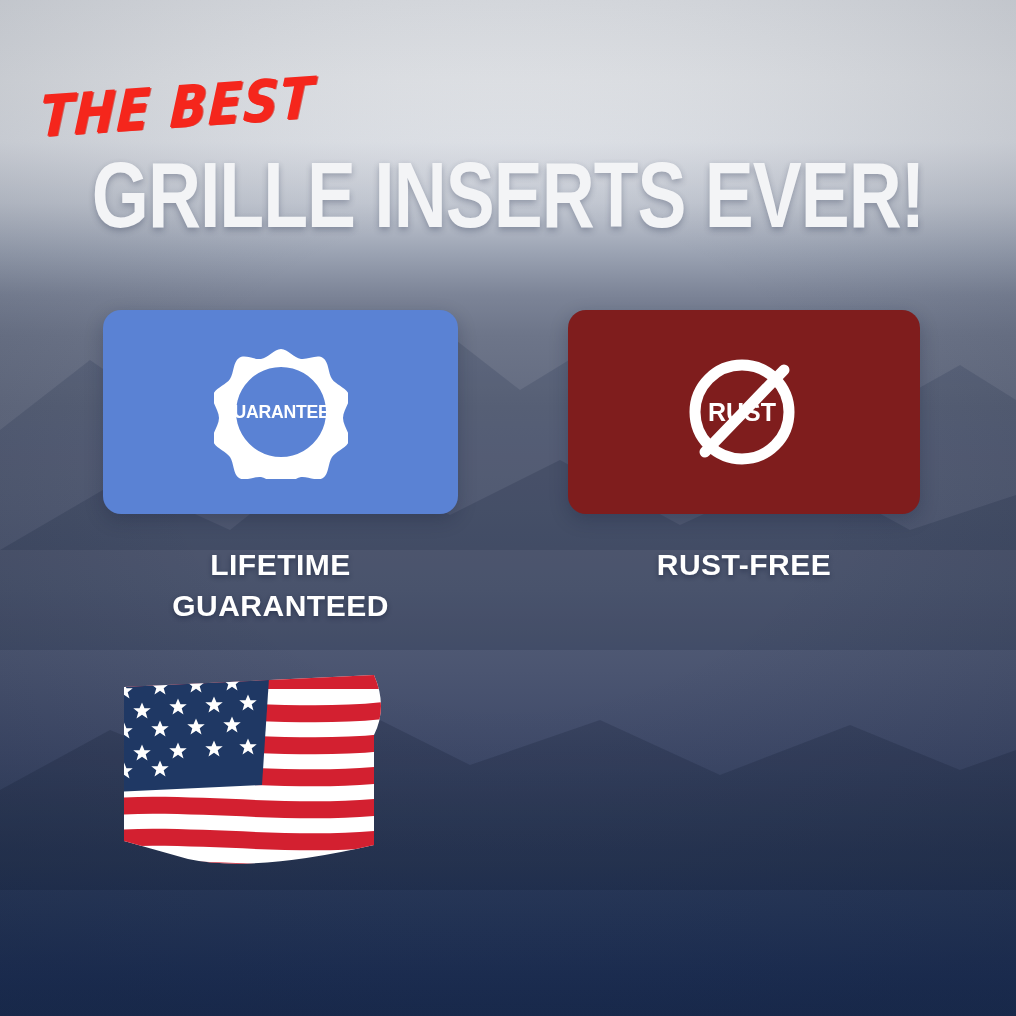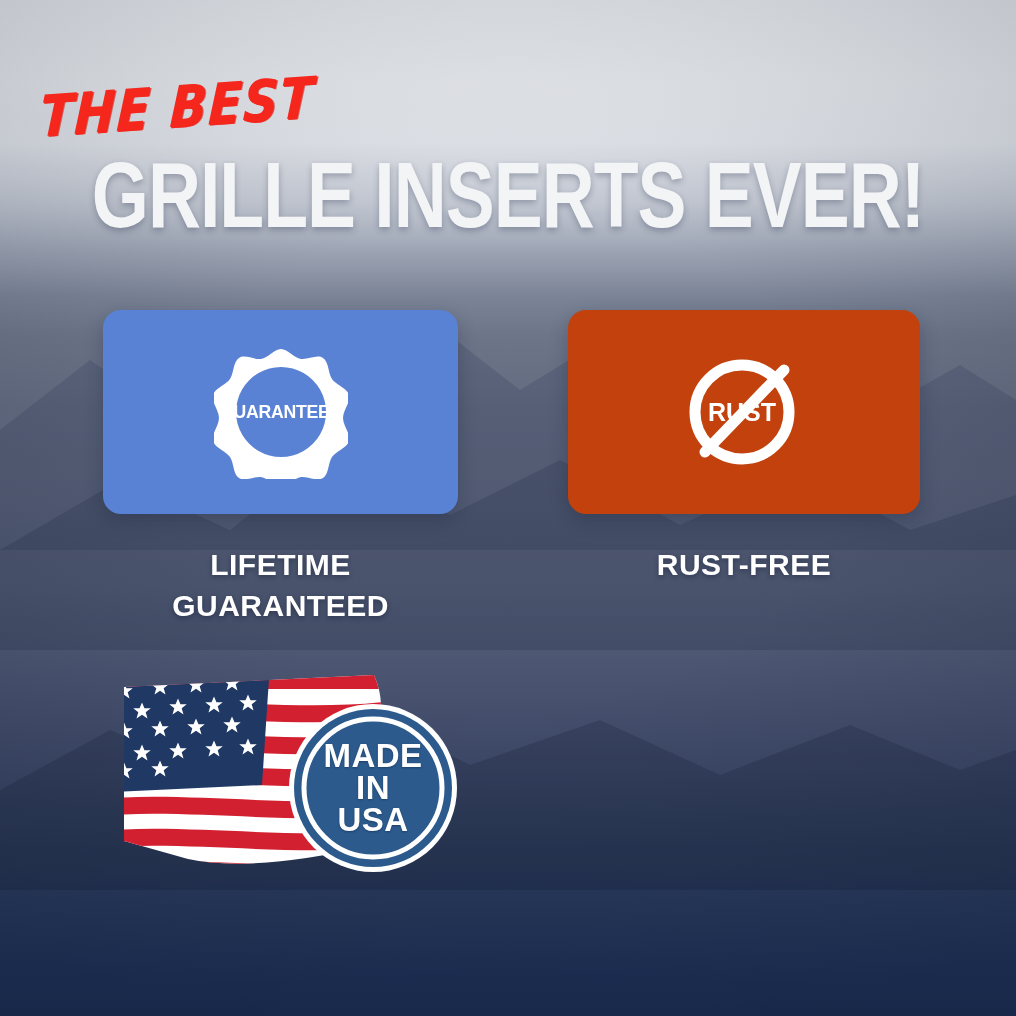--- a/index.html
+++ b/index.html
@@ -75,21 +75,21 @@
   .feature { position:absolute; }
 
   .card {
     border-radius:18px;
     display:flex;
     align-items:center;
     justify-content:center;
     box-shadow:0 6px 18px rgba(15,25,50,.25);
   }
   .card-blue { background:#5a82d4; }
-  .card-red  { background:#c2410c; }
+  .card-red  { background:#7f1d1d; }
 
   .caption {
     text-align:center;
     color:#ffffff;
     font-weight:bold;
     font-size:30px;
     letter-spacing:0.5px;
     line-height:1.37;
     text-shadow:0 2px 5px rgba(15,25,50,.45);
     margin-top:30px;
@@ -280,28 +280,16 @@
           <g transform="translate(22,98) scale(0.95)">
               <polygon points="0,-9 2.6,-2.8 9.2,-2.8 3.9,1.4 5.8,8 0,4 -5.8,8 -3.9,1.4 -9.2,-2.8 -2.6,-2.8"></polygon>
             </g>
           <g transform="translate(58,96) scale(0.95)">
               <polygon points="0,-9 2.6,-2.8 9.2,-2.8 3.9,1.4 5.8,8 0,4 -5.8,8 -3.9,1.4 -9.2,-2.8 -2.6,-2.8"></polygon>
             </g>
         </g>
       </g>
     </svg>
 
-    <div class="usa-badge" style="left:192px;top:38px;width:170px;height:170px;">
-      <svg width="170" height="170" viewBox="0 0 170 170">
-        <circle cx="85" cy="85" r="84" fill="#ffffff"></circle>
-        <circle cx="85" cy="85" r="79" fill="#2c5a8c"></circle>
-        <circle cx="85" cy="85" r="69" fill="none" stroke="#ffffff" stroke-width="5"></circle>
-      </svg>
-      <div class="usa-badge-text">
-        <div>MADE</div>
-        <div>IN</div>
-        <div>USA</div>
-      </div>
-    </div>
   </div>
 
 
 </div>
 
 </body></html>

